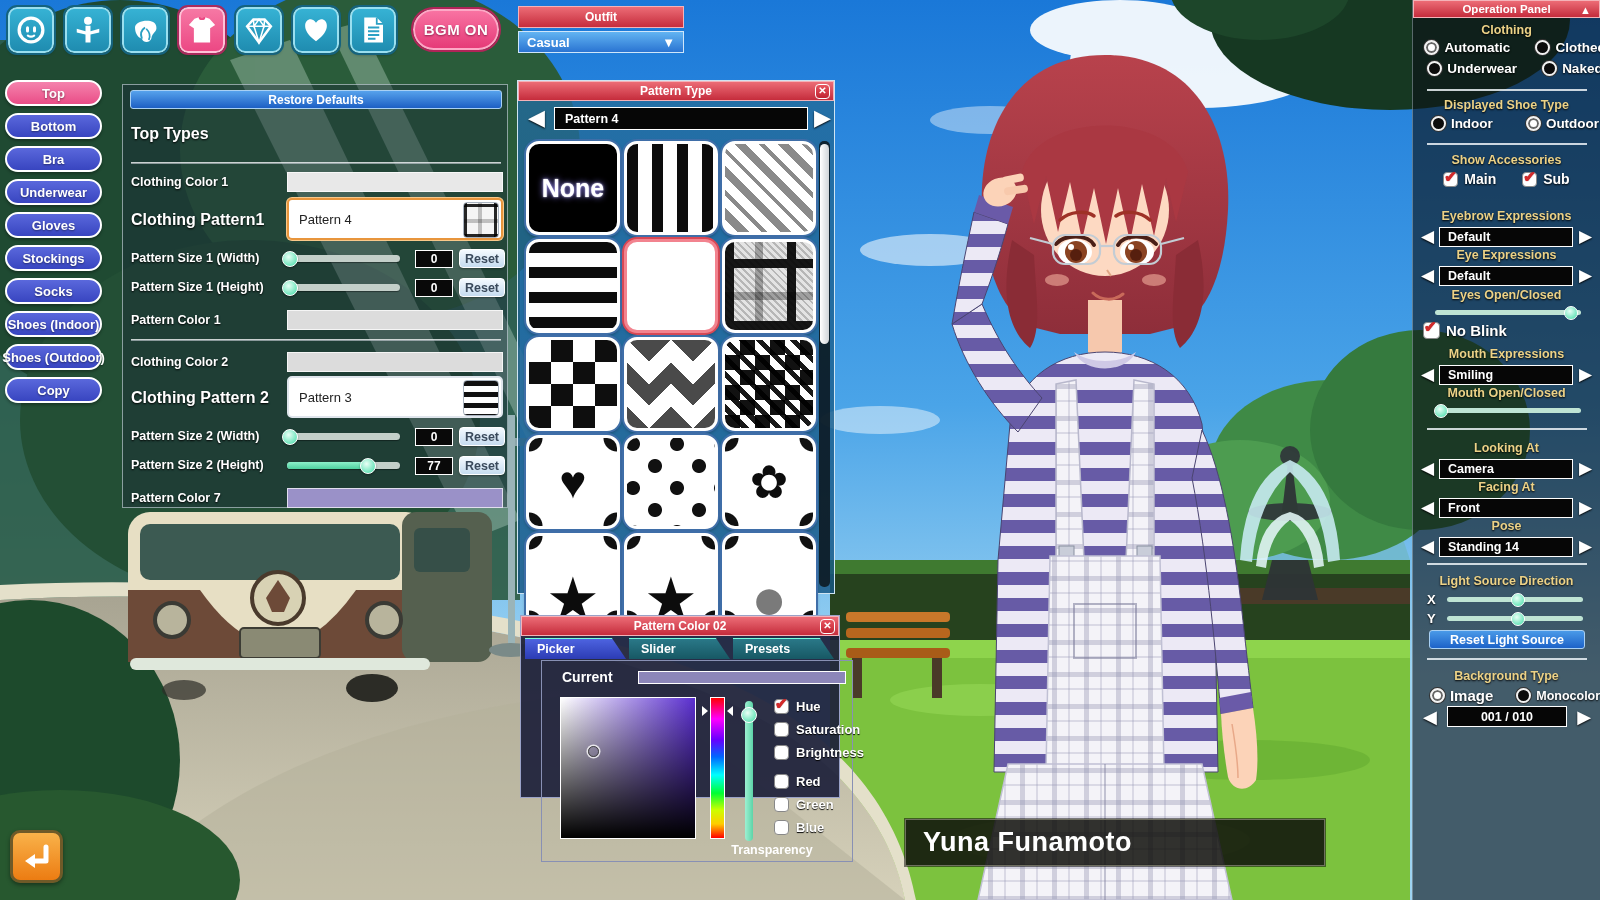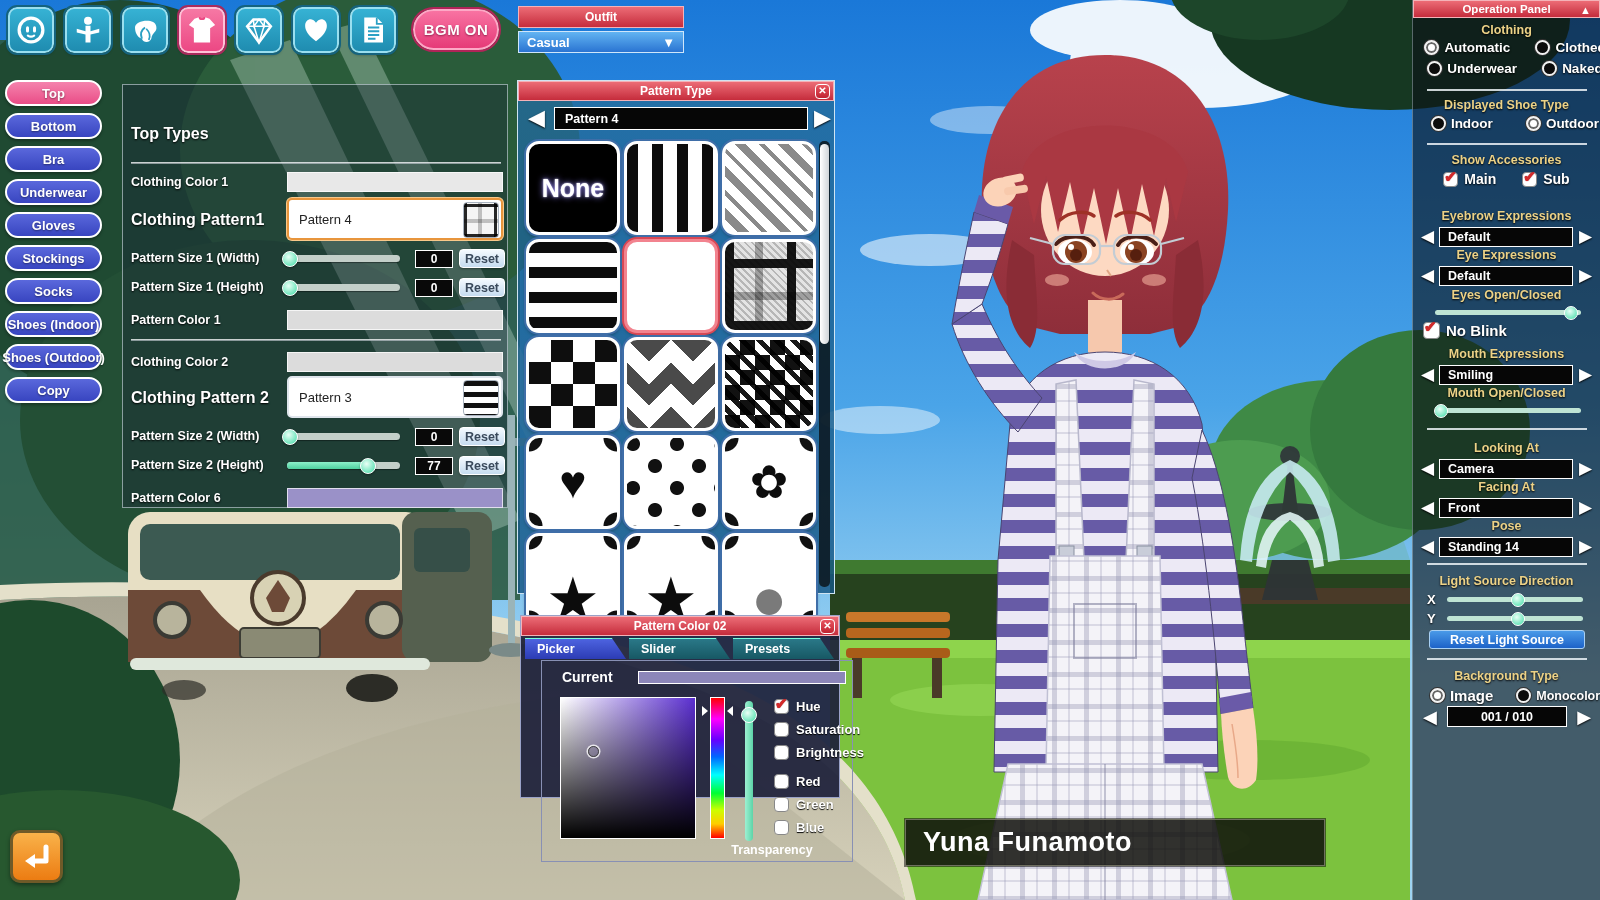--- a/index.html
+++ b/index.html
@@ -409,20 +409,21 @@
     <div class="side-btn" style="top:179px">Underwear</div>
     <div class="side-btn" style="top:212px">Gloves</div>
     <div class="side-btn" style="top:245px">Stockings</div>
     <div class="side-btn" style="top:278px">Socks</div>
     <div class="side-btn small" style="top:311px">Shoes (Indoor)</div>
     <div class="side-btn small" style="top:344px">Shoes (Outdoor)</div>
     <div class="side-btn" style="top:377px">Copy</div>
   </div>
 
   <div id="clothes-panel" class="abs">
+    <div class="blue-hdr">Restore Defaults</div>
     <div class="row-label big" style="top:40px">Top Types</div>
     <div class="divider" style="top:77px"></div>
     <div class="row-label" style="top:90px">Clothing Color 1</div>
     <div class="swatch" style="top: 87px; background: rgb(232, 232, 232);"></div>
     <div class="row-label big" style="top:126px">Clothing Pattern1</div>
     <div class="white-field hl" style="top:113px;height:42px">
       <span>Pattern 4</span>
       <div class="thumb pat-plaid"></div>
     </div>
     <div class="row-label" style="top:166px">Pattern Size 1 (Width)</div>
@@ -456,21 +457,21 @@
     </div>
     <div class="valbox" style="top:343px">0</div>
     <div class="resetbtn" style="top:342px">Reset</div>
     <div class="row-label" style="top:373px">Pattern Size 2 (Height)</div>
     <div class="slider" style="top:377px">
       <div class="fill" style="width: 72%;"></div>
         <div class="knob" style="left: 72%;"></div>
     </div>
     <div class="valbox" style="top:372px">77</div>
     <div class="resetbtn" style="top:371px">Reset</div>
-    <div class="row-label" style="top:406px">Pattern Color 6</div>
+    <div class="row-label" style="top:406px">Pattern Color 7</div>
     <div class="swatch" style="top: 403px; background: rgb(154, 145, 200);"></div>
   </div>
 
   <div id="outfit-hdr" class="abs red-hdr">Outfit</div>
   <div id="outfit-dd">
     <span>Casual</span>
     <span class="tri">▼</span>
   </div>
 
   <div id="pattern-panel" class="abs">

